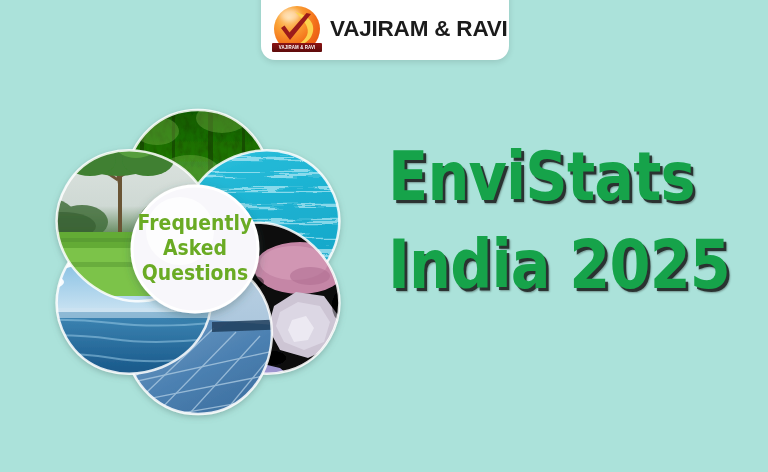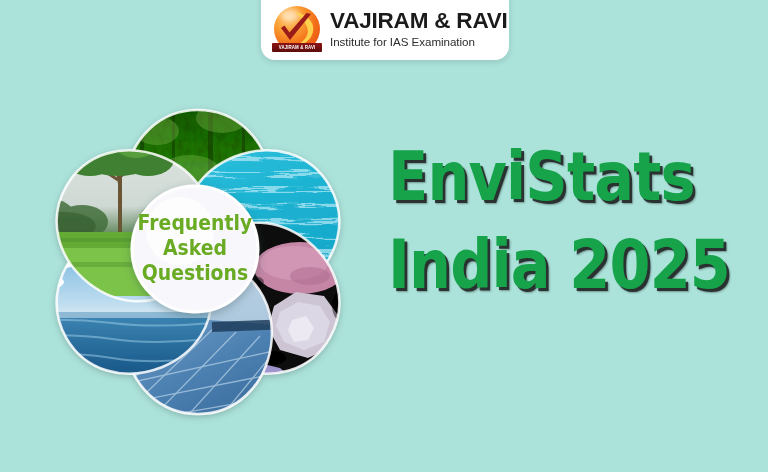--- a/index.html
+++ b/index.html
@@ -158,21 +158,20 @@
       </svg>
       <svg class="logo-check" viewBox="0 0 34 31">
         <path d="M2 15 L11 27 L32 1 L27.5 0 L10.5 19.5 L5.5 12.5 Z" fill="#9b1b1b"></path>
       </svg>
       <div class="logo-banner">
         <span>VAJIRAM &amp; RAVI</span>
       </div>
     </div>
     <div id="logo-text">
       <div id="brand-name">VAJIRAM &amp; RAVI</div>
-      <div id="brand-tagline">Institute for IAS Examination</div>
     </div>
   </div>
 
   <svg id="flower" viewBox="0 0 352 356">
     <defs>
 
       <path id="petalPath" d="M176 34
                C 214 34 243 62 249 102
                C 254 139 237 170 208 182
                C 197 187 186 189 176 189

